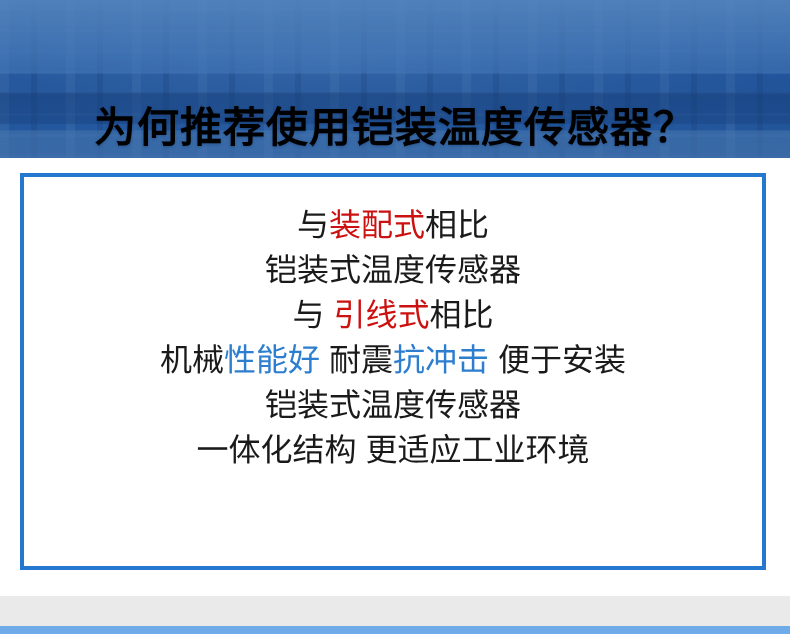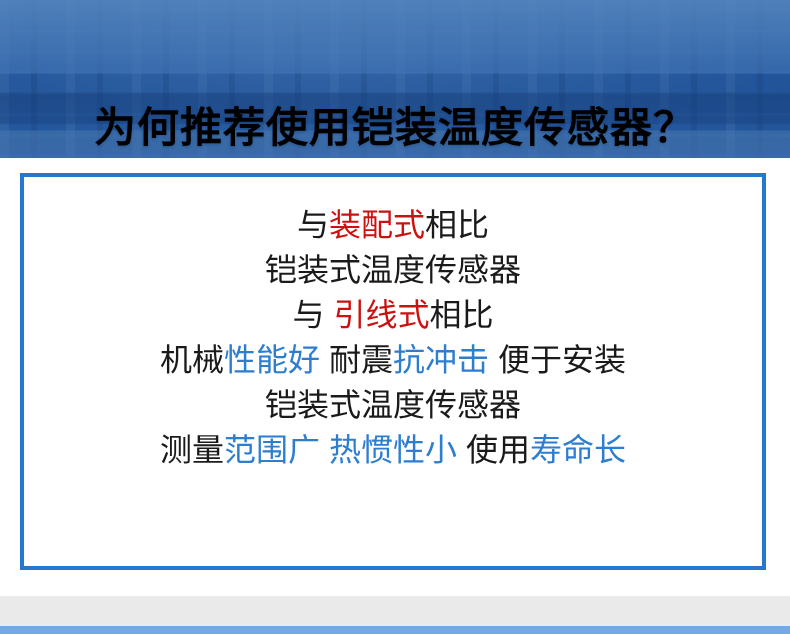--- a/index.html
+++ b/index.html
@@ -168,21 +168,21 @@
 
   <div class="body-area">
     <div class="frame">
       <div class="text-block" id="text-block">
 
       <div class="line"><span class="seg-dark">与</span><span class="seg-red">装配式</span><span class="seg-dark">相比</span></div>
           <div class="line"><span class="seg-dark">铠装式温度传感器</span></div>
           <div class="line"><span class="seg-dark">与 </span><span class="seg-red">引线式</span><span class="seg-dark">相比</span></div>
           <div class="line"><span class="seg-dark">机械</span><span class="seg-blue">性能好</span><span class="seg-dark"> 耐震</span><span class="seg-blue">抗冲击</span><span class="seg-dark"> 便于安装</span></div>
           <div class="line"><span class="seg-dark">铠装式温度传感器</span></div>
-          <div class="line"><span class="seg-dark">测量</span><span class="seg-blue">范围广</span><span class="seg-dark">  </span><span class="seg-blue">热惯性小</span><span class="seg-dark">  使用</span><span class="seg-blue">寿命长</span></div>
+          <div class="line"><span class="seg-dark">一体化结构  更适应工业环境</span></div>
         </div>
     </div>
   </div>
 
   <div class="footer-gray"></div>
   <div class="footer-blue"></div>
 
 </div>
 
 </body></html>

